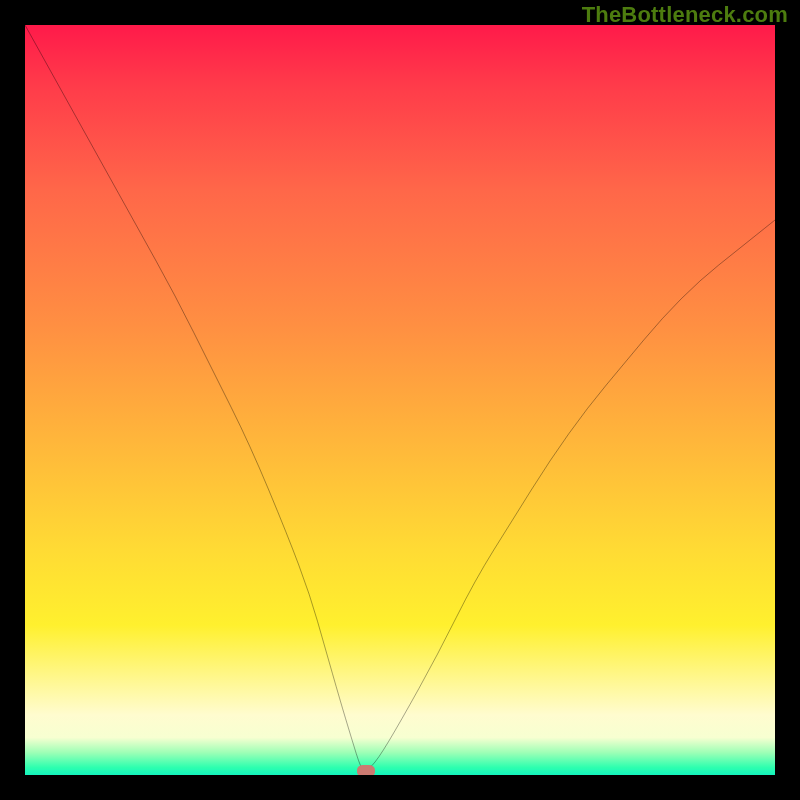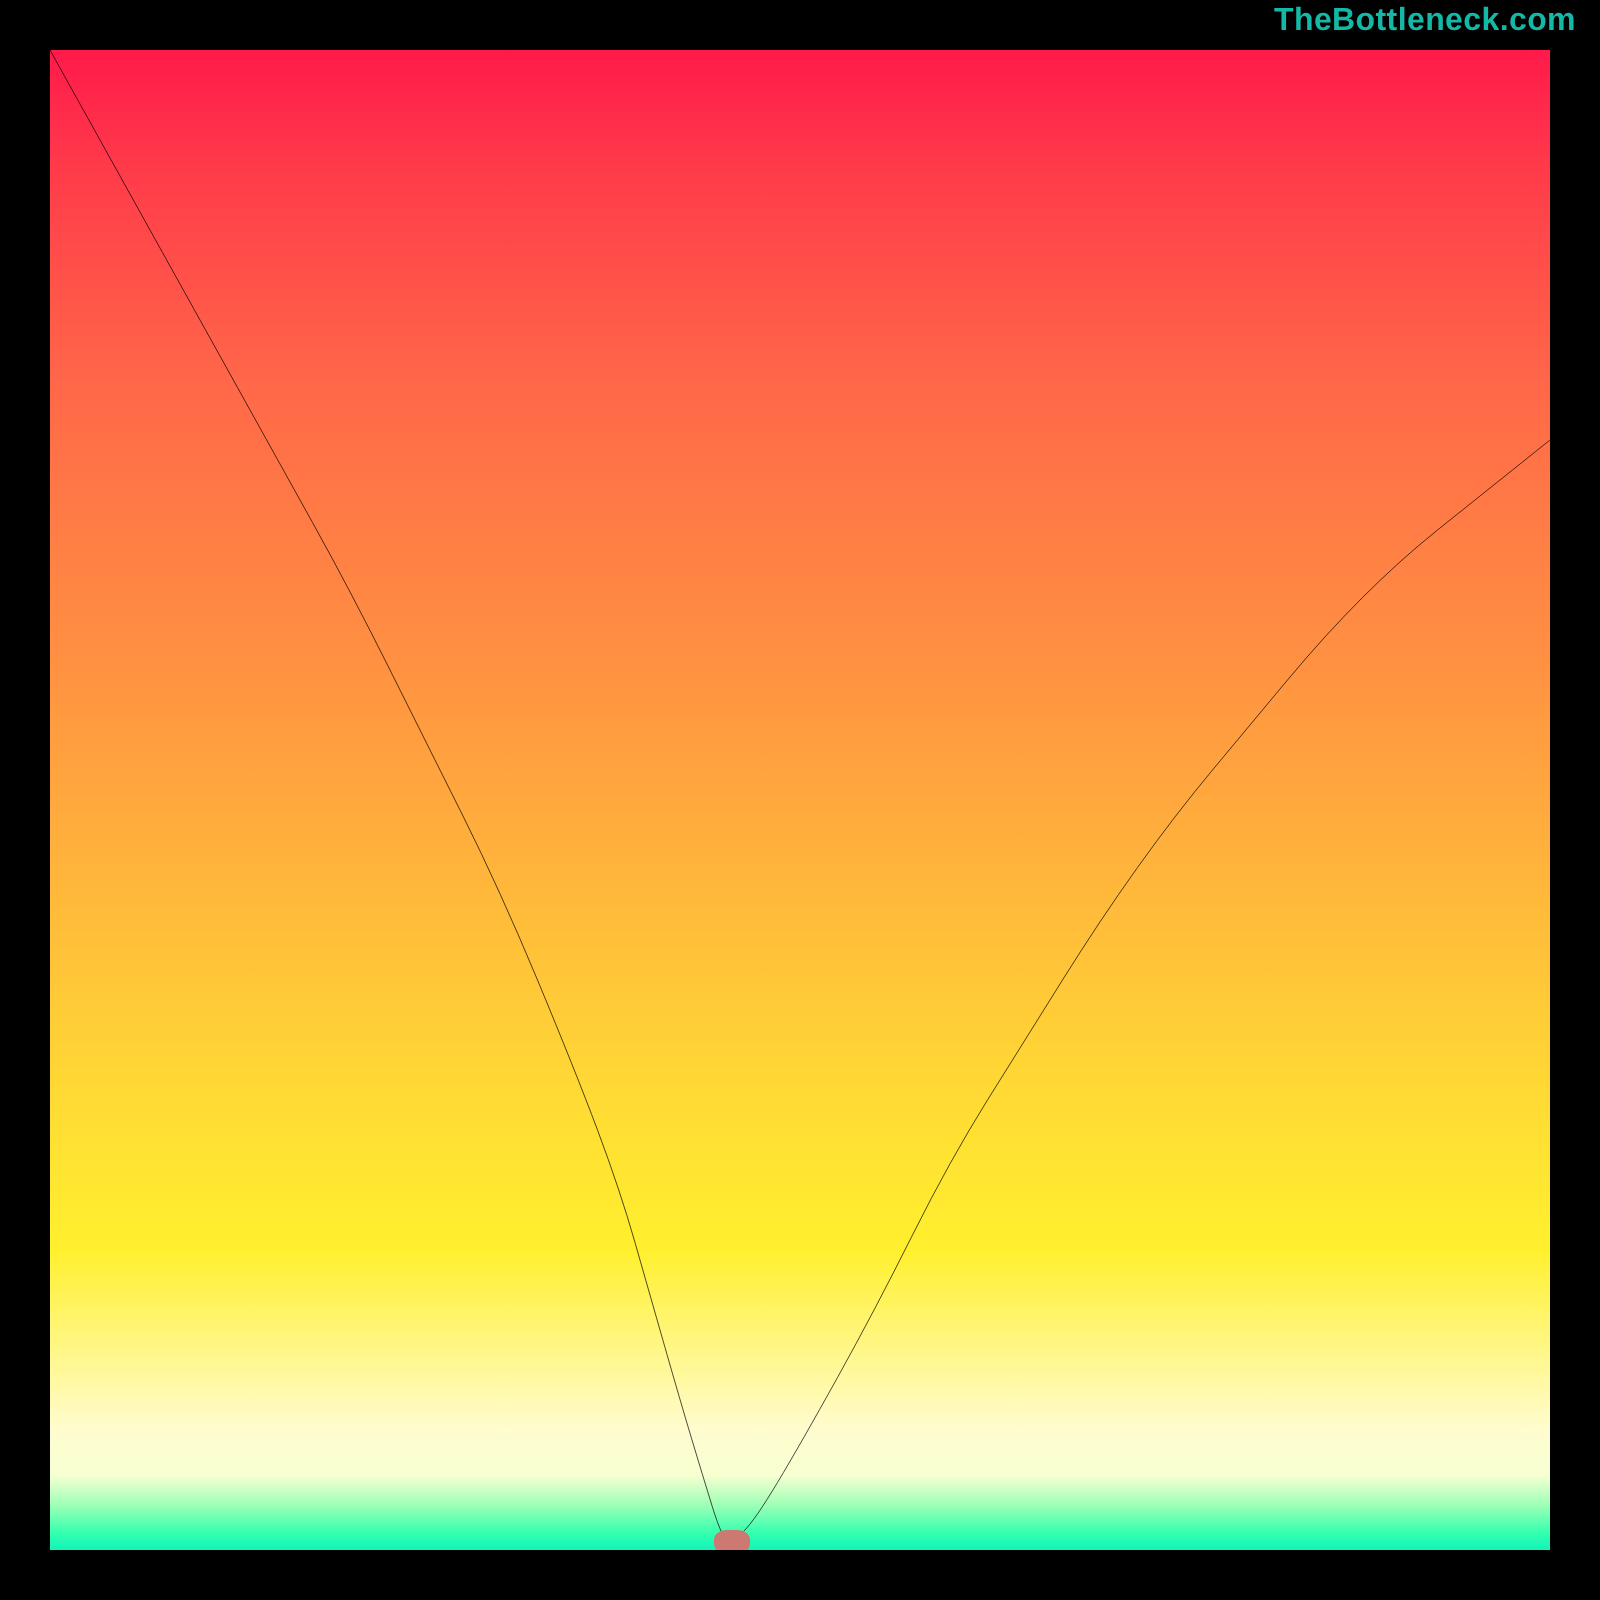--- a/index.html
+++ b/index.html
@@ -14,23 +14,23 @@
     position: relative;
     width: 800px;
     height: 800px;
     background: #000;
   }
   .watermark {
     position: absolute;
     top: 2px;
     right: 12px;
     font-family: Arial, Helvetica, sans-serif;
-    font-size: 16px;
+    font-size: 22px;
     font-weight: 600;
-    color: #14b8a6;
+    color: #4d7c0f;
     letter-spacing: 0.2px;
     z-index: 20;
   }
   .plot {
     position: absolute;
     left: 25px;
     top: 25px;
     width: 750px;
     height: 750px;
     overflow: hidden;

